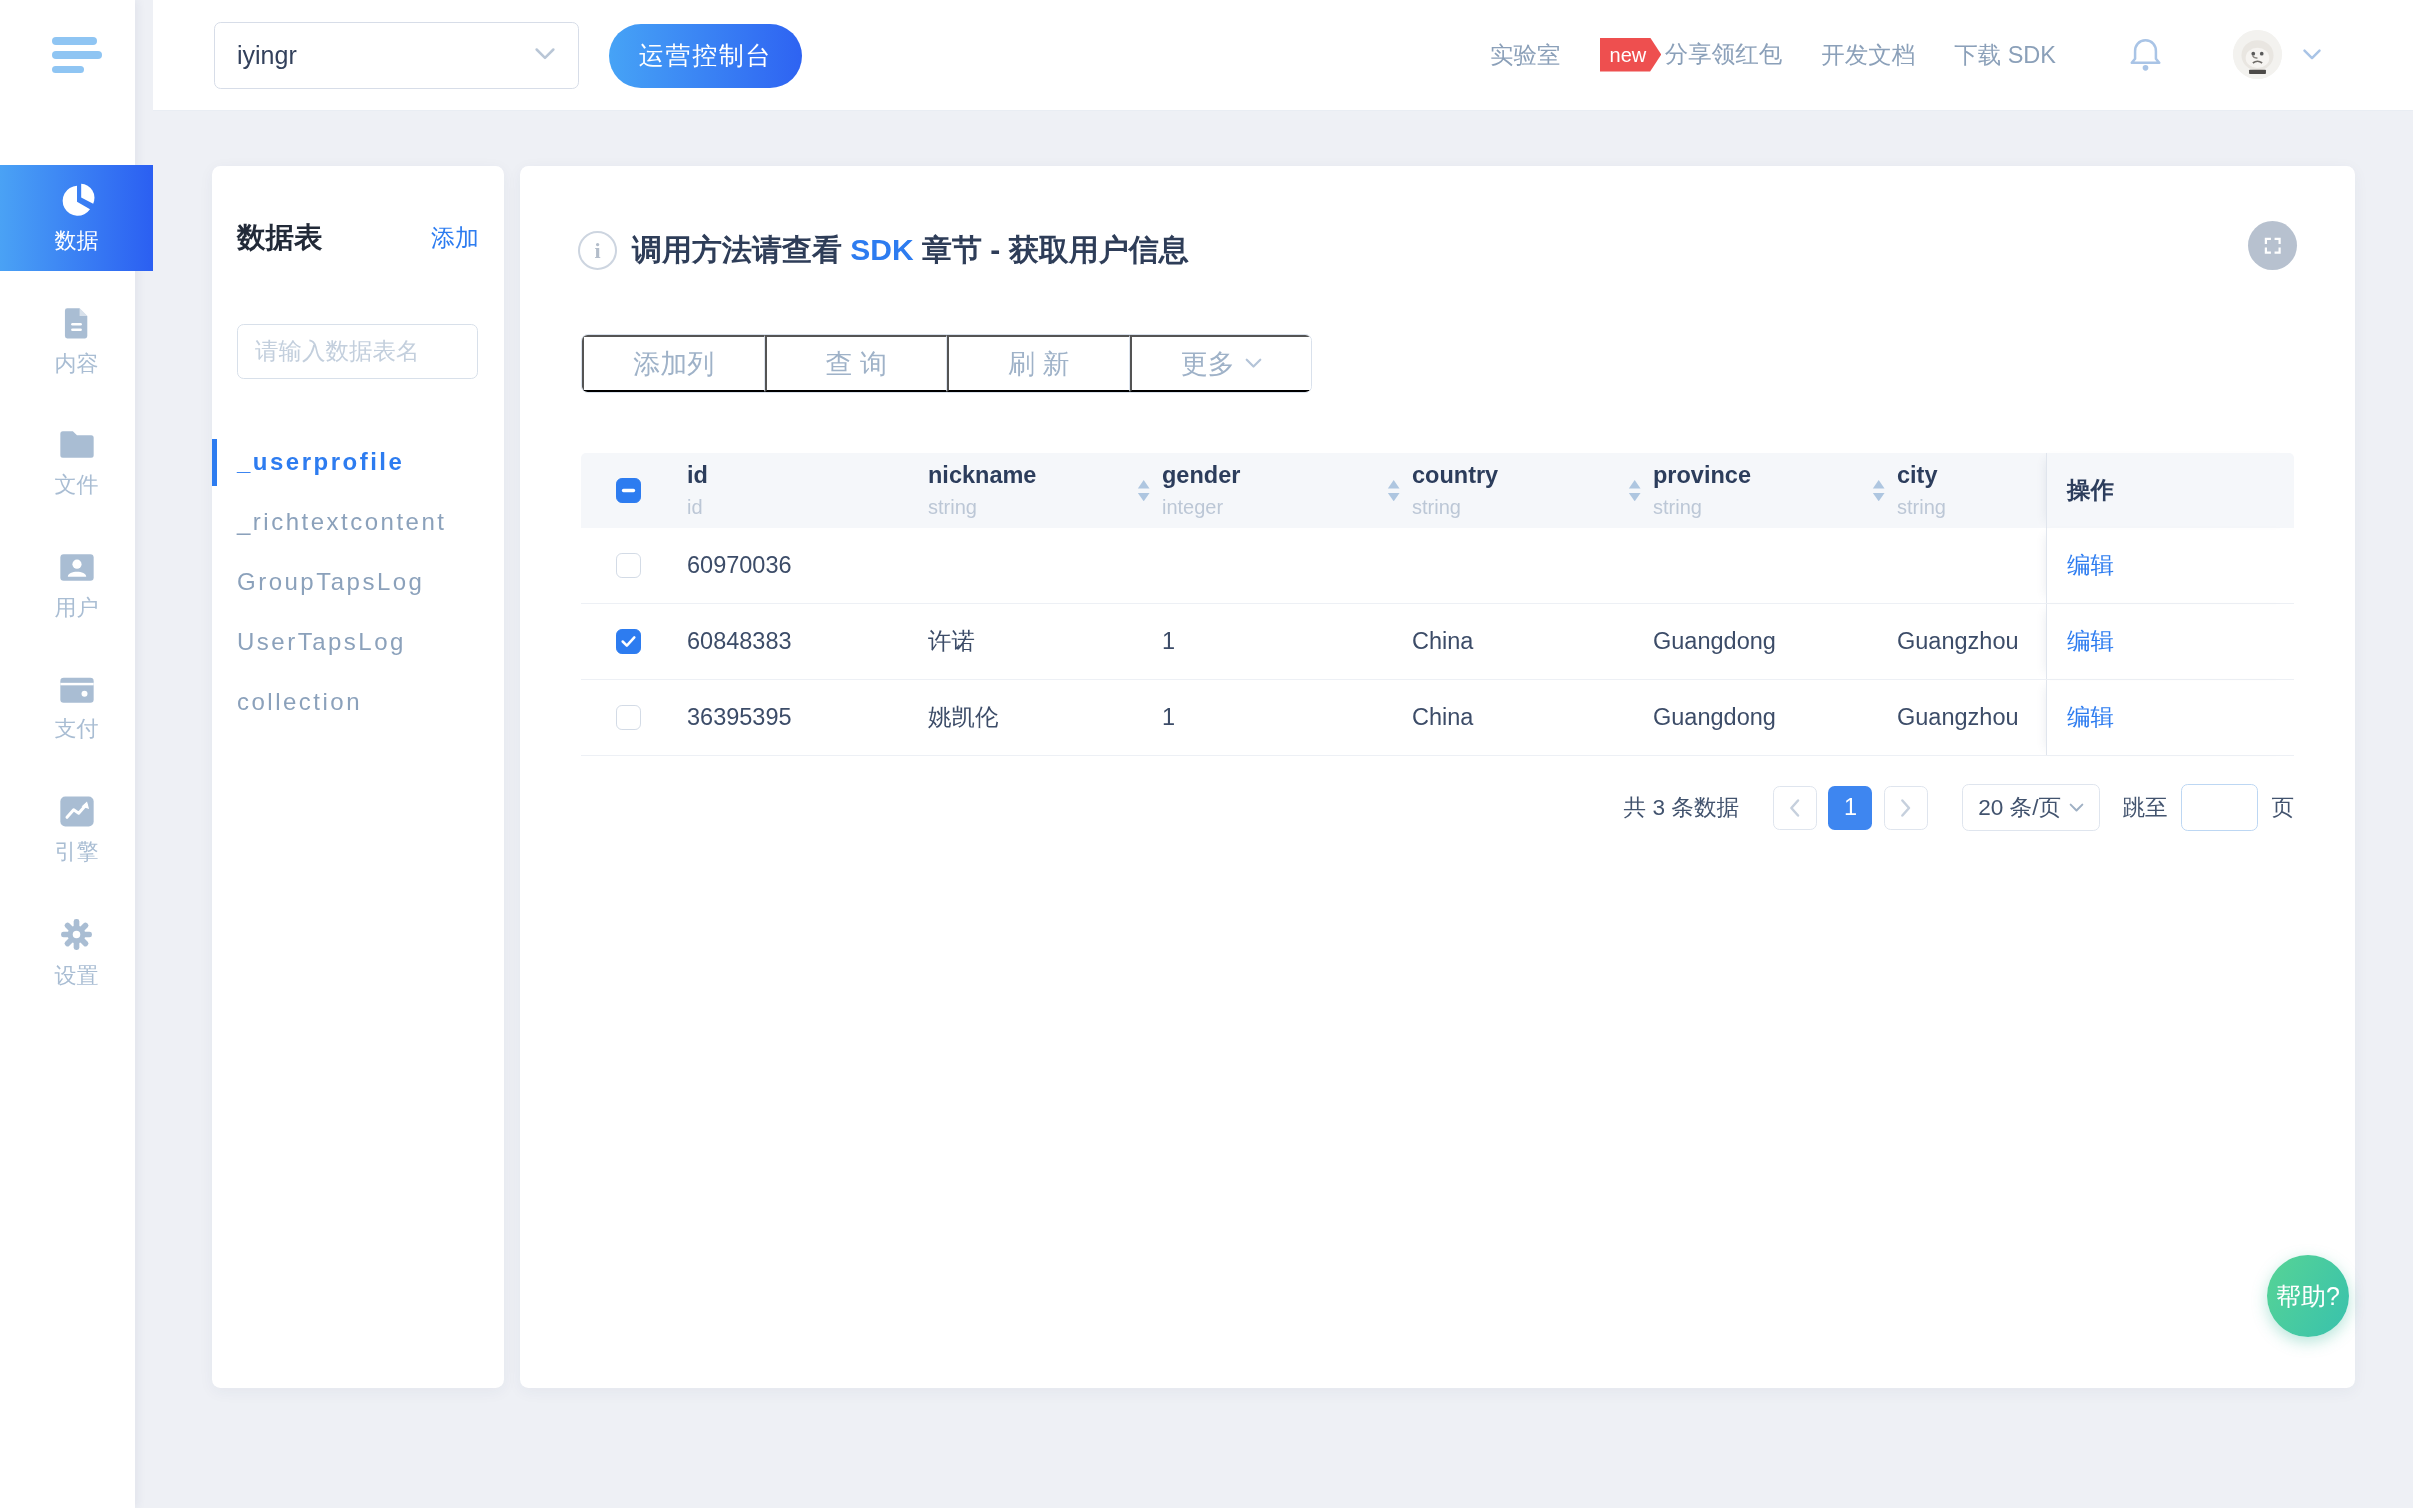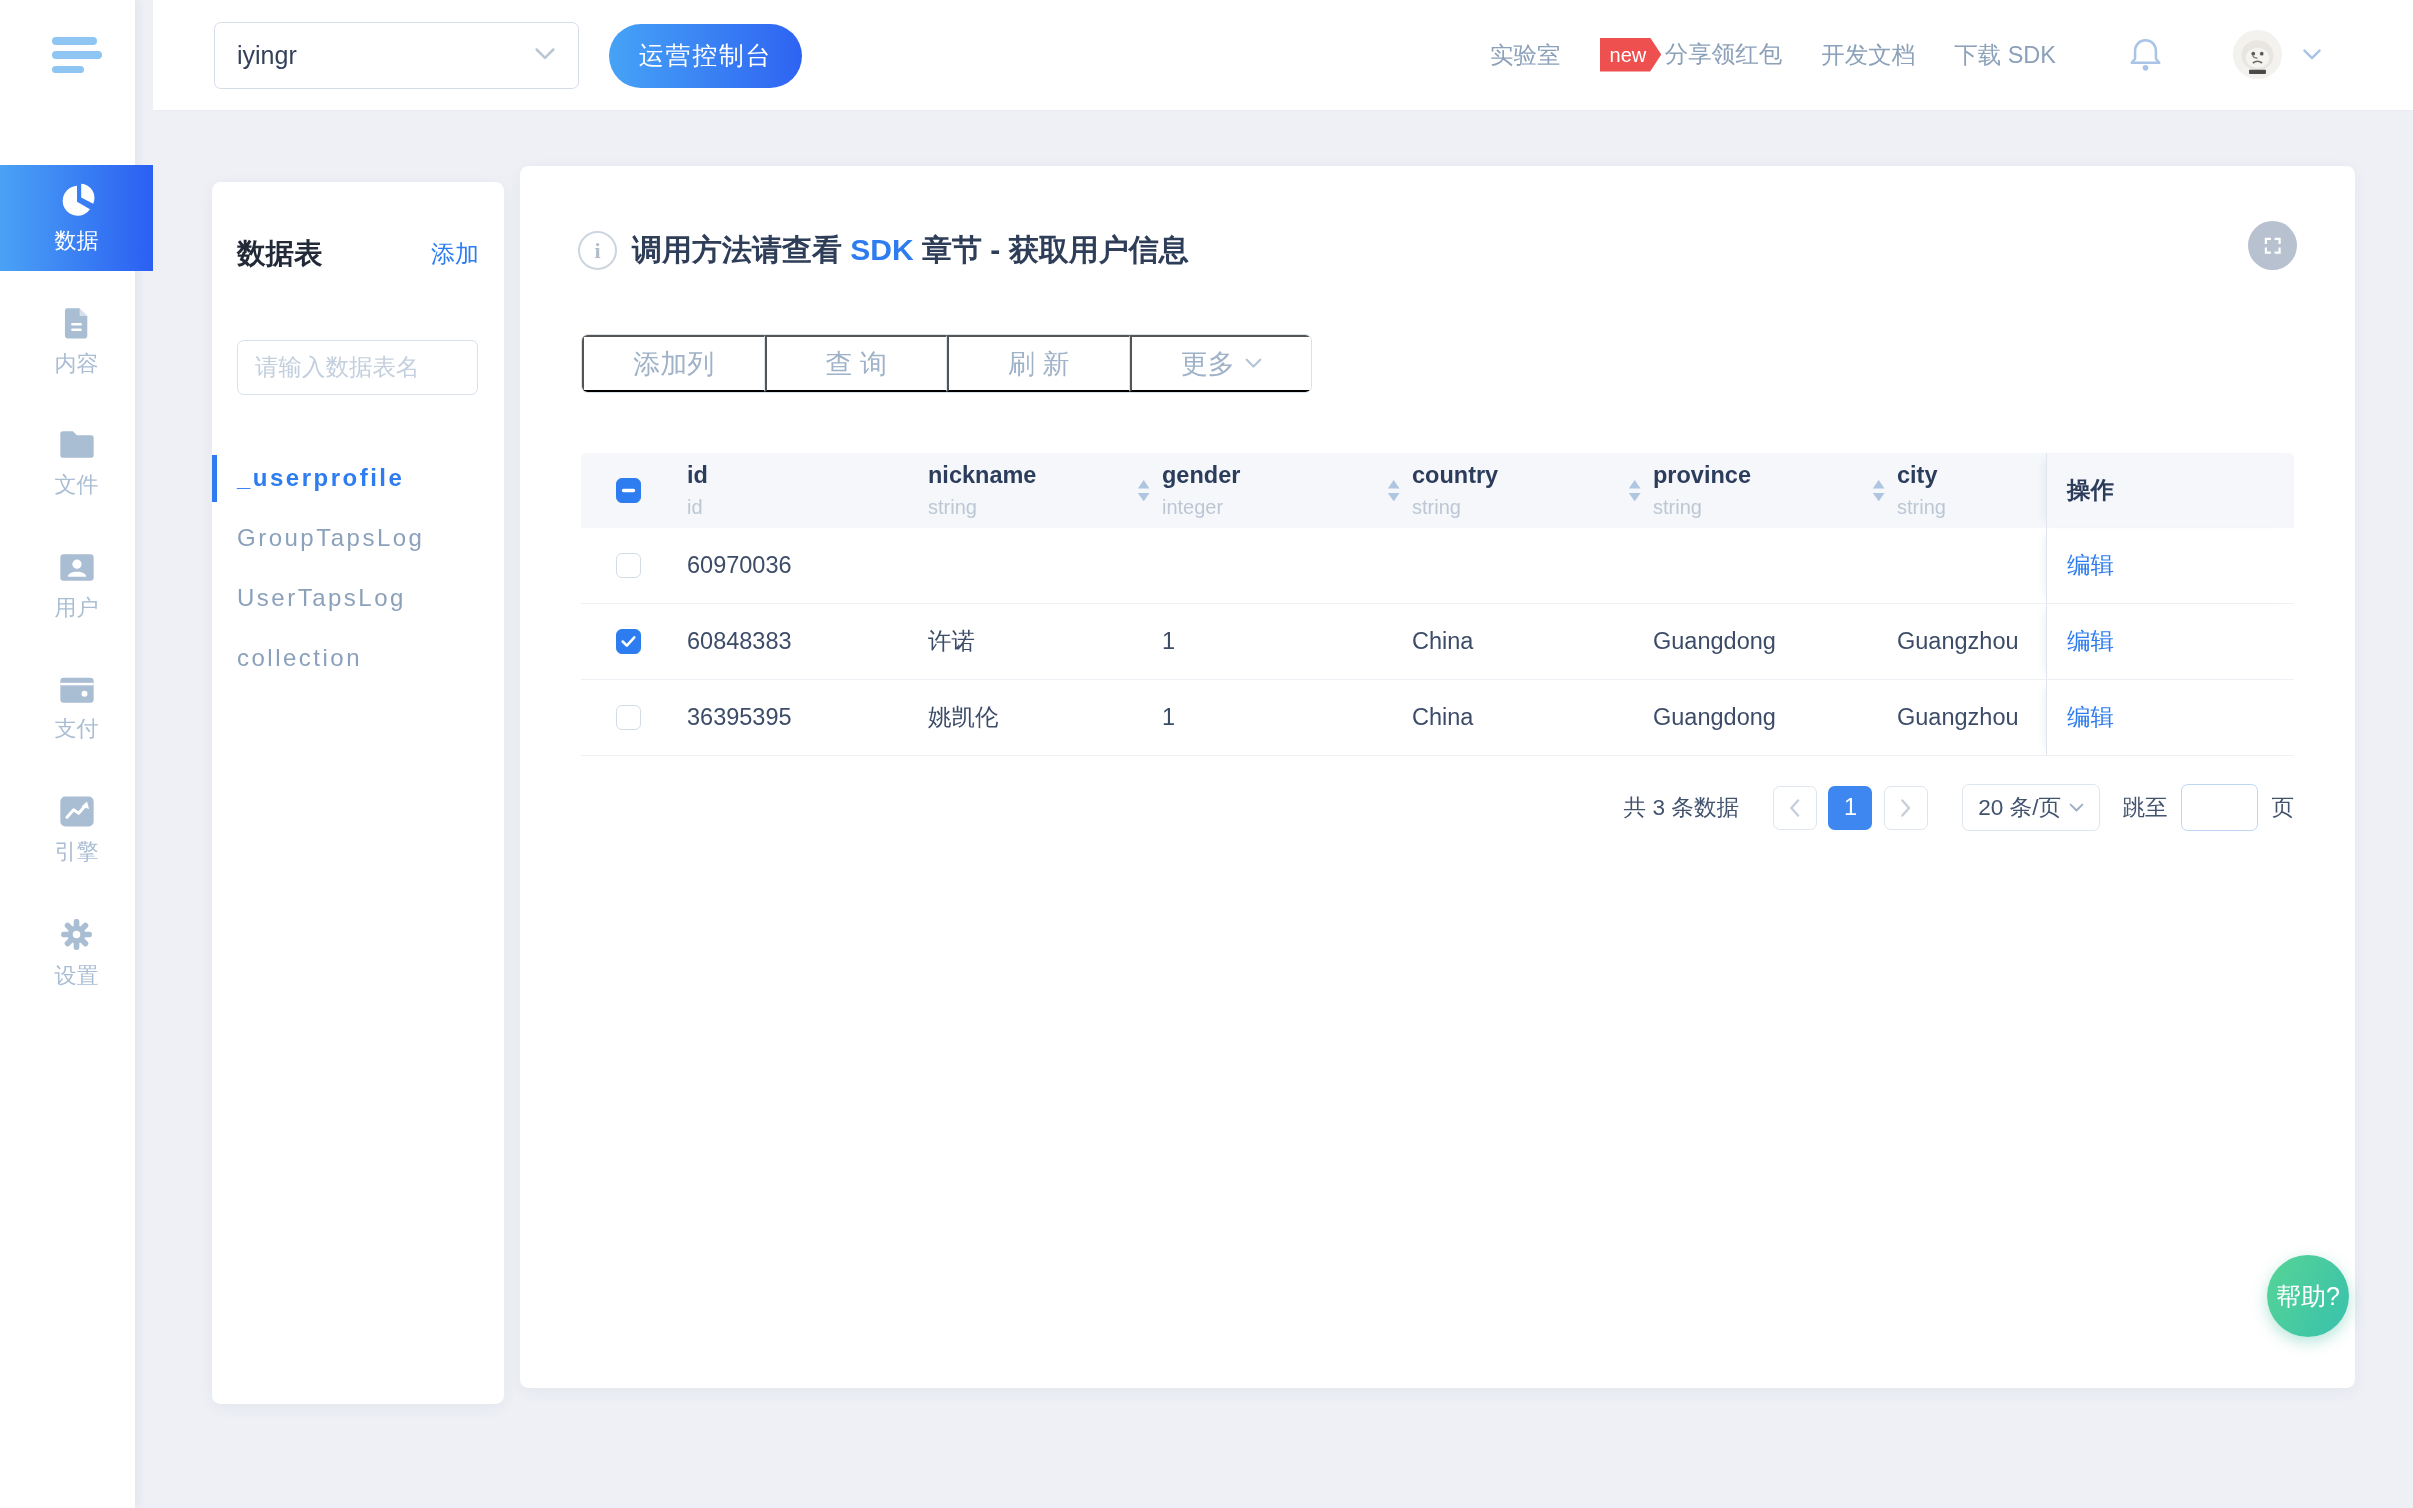--- a/index.html
+++ b/index.html
@@ -27,21 +27,21 @@
   .hamburger i:nth-child(3){ top:28.5px; width:32px; }
   .side-item { position:absolute; left:0; width:153px; display:flex; flex-direction:column; align-items:center; justify-content:center; cursor:pointer; }
   .side-item .lbl { font-size:22px; color:#a9bdd3; margin-top:6.7px; }
   .side-item svg { display:block; }
   .side-item.active { background:linear-gradient(90deg,#4aa2f5,#2b5ff2); }
   .side-item.active .lbl { color:#fff; }
 
   
   .content { position:absolute; left:153px; top:111px; right:0; bottom:0; }
   .card { position:absolute; background:#fff; border-radius:8.4px; box-shadow:0 3.4px 15px rgba(31,56,100,.05); }
-  .panel-left { left:59px; top:71px; width:292px; height:1222px; }
+  .panel-left { left:59px; top:55px; width:292px; height:1222px; }
   .panel-main { left:367px; top:55px; width:1835px; height:1222px; }
 
   
   .panel-head { position:absolute; left:25px; right:25px; top:47px; height:50px; display:flex; align-items:center; justify-content:space-between; }
   .panel-title { font-size:28.5px; font-weight:bold; color:#222a38; }
   .add-link { font-size:24px; color:#2d7cf0; cursor:pointer; }
   .tbl-search { position:absolute; left:25px; top:158px; width:241px; height:55px; border:1.7px solid #d8e0ea; border-radius:6.7px; font-size:23.5px; color:#33415c; padding:0 17px; font-family:inherit; outline:none; }
   .tbl-search::placeholder { color:#c3cfdd; }
   .tbl-list { position:absolute; left:0; right:0; top:266px; }
   .tbl-item { position:relative; height:60px; display:flex; align-items:center; padding-left:25px; font-size:24px; letter-spacing:2.5px; color:#8ba1bb; cursor:pointer; }
@@ -237,20 +237,21 @@
 <main class="content">
 
   <section class="card panel-left">
     <div class="panel-head">
       <span class="panel-title">数据表</span>
       <span class="add-link">添加</span>
     </div>
     <input class="tbl-search" placeholder="请输入数据表名" style="">
     <div class="tbl-list" id="tbl-list">
         <div class="tbl-item active">_userprofile</div>
+        <div class="tbl-item">_richtextcontent</div>
         <div class="tbl-item">GroupTapsLog</div>
         <div class="tbl-item">UserTapsLog</div>
         <div class="tbl-item">collection</div>
       </div>
   </section>
 
   <section class="card panel-main">
     <div class="hint-row">
       <span class="info-circle">i</span>
       <span class="hint-text">

